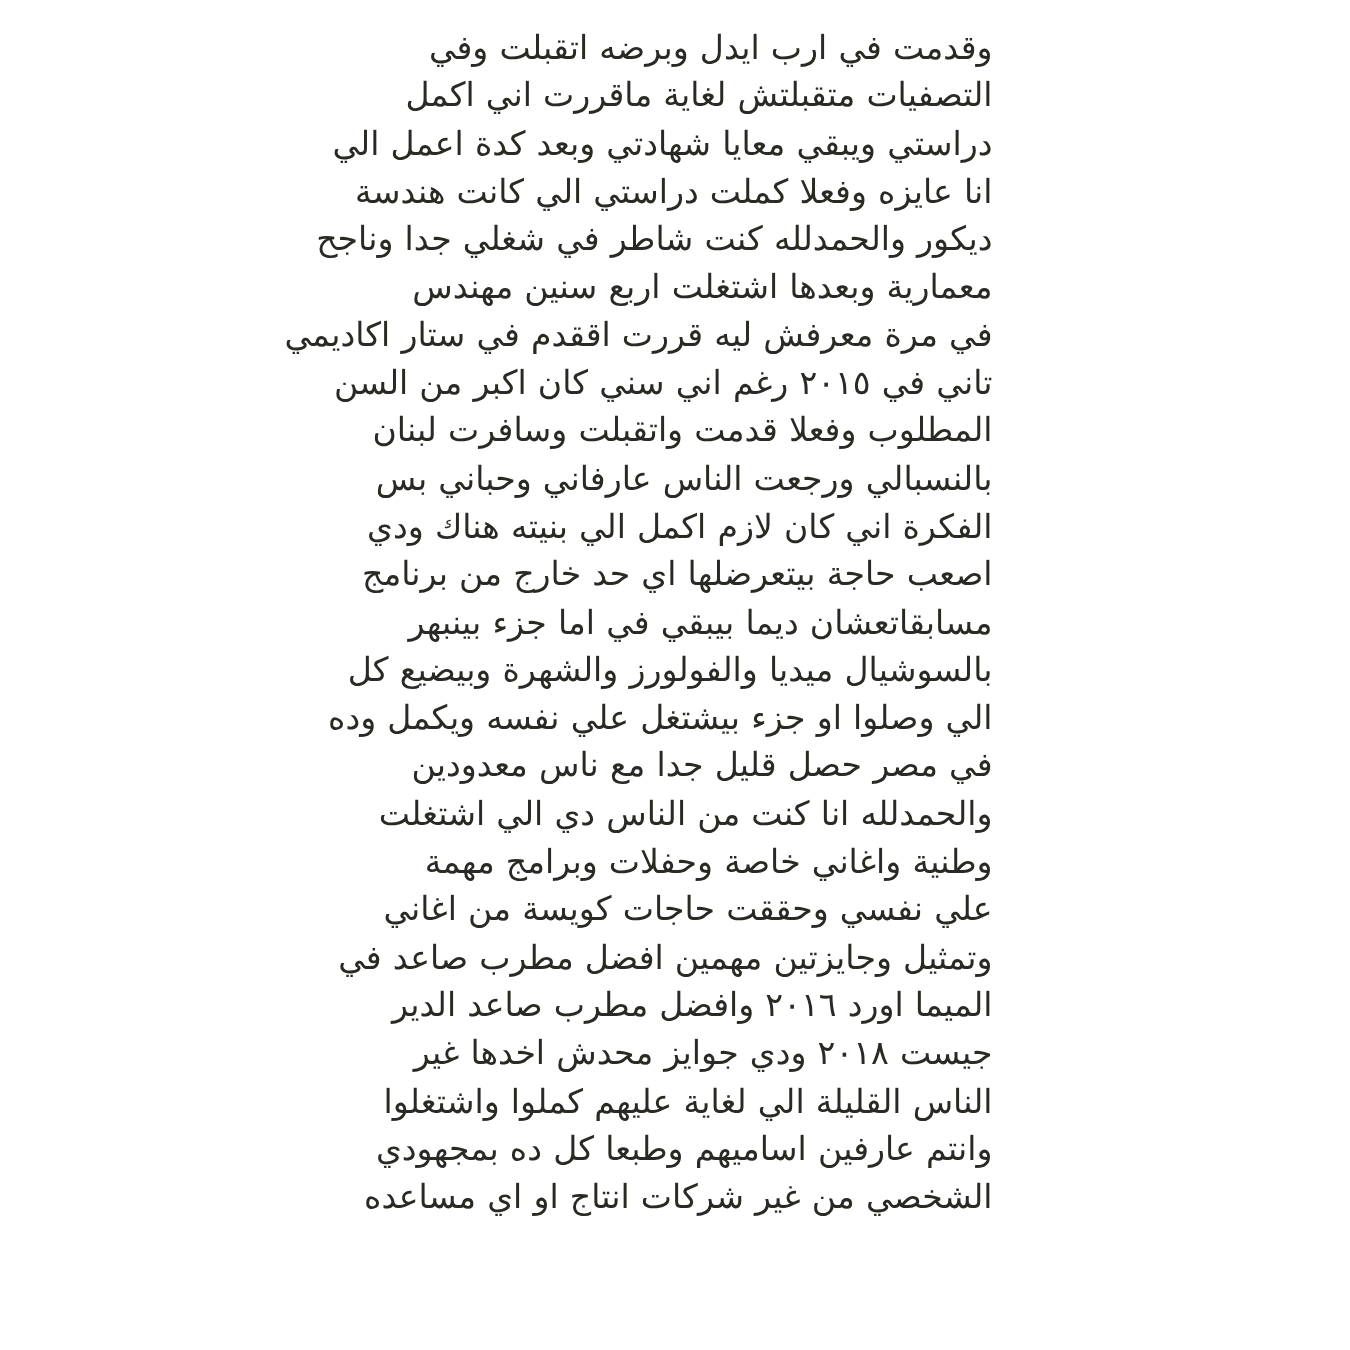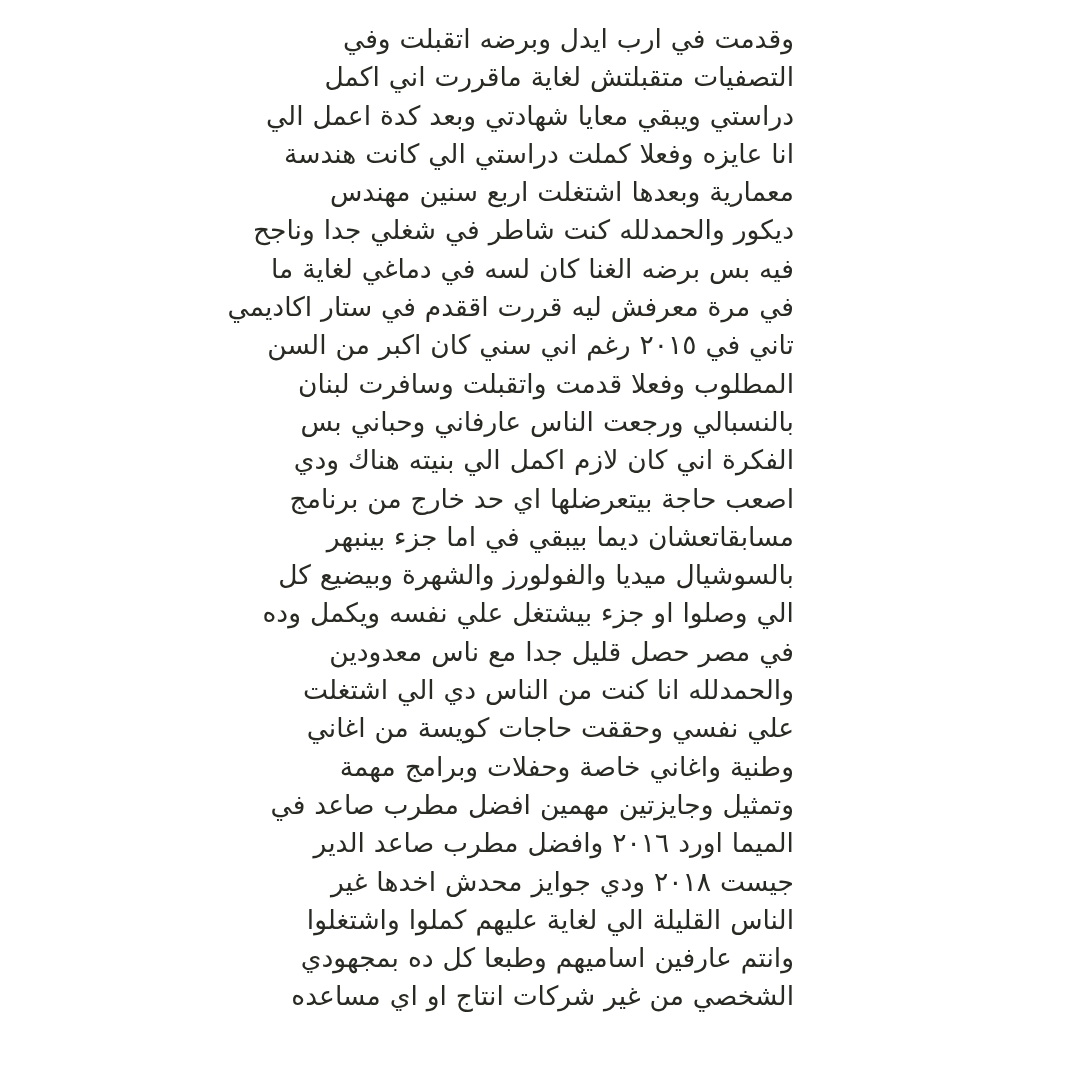--- a/index.html
+++ b/index.html
@@ -51,36 +51,35 @@
 </style>
 </head>
 <body>
 
 <div id="text-card" style="background: rgb(255, 255, 255);">
   <div id="paragraph-block" style="color: rgb(42, 42, 36);">
     <span class="text-line">وقدمت في ارب ايدل وبرضه اتقبلت وفي</span>
     <span class="text-line">التصفيات متقبلتش لغاية ماقررت اني اكمل</span>
     <span class="text-line">دراستي ويبقي معايا شهادتي وبعد كدة اعمل الي</span>
     <span class="text-line">انا عايزه وفعلا كملت دراستي الي كانت هندسة</span>
+    <span class="text-line">ديكور والحمدلله كنت شاطر في شغلي جدا وناجح</span>
     <span class="text-line">معمارية وبعدها اشتغلت اربع سنين مهندس</span>
-    <span class="text-line">ديكور والحمدلله كنت شاطر في شغلي جدا وناجح</span>
-    <span class="text-line">فيه بس برضه الغنا كان لسه في دماغي لغاية ما</span>
     <span class="text-line">في مرة معرفش ليه قررت اققدم في ستار اكاديمي</span>
     <span class="text-line">تاني في ٢٠١٥ رغم اني سني كان اكبر من السن</span>
     <span class="text-line">المطلوب وفعلا قدمت واتقبلت وسافرت لبنان</span>
     <span class="text-line">بالنسبالي ورجعت الناس عارفاني وحباني بس</span>
     <span class="text-line">الفكرة اني كان لازم اكمل الي بنيته هناك ودي</span>
     <span class="text-line">اصعب حاجة بيتعرضلها اي حد خارج من برنامج</span>
     <span class="text-line">مسابقاتعشان ديما بيبقي في اما جزء بينبهر</span>
     <span class="text-line">بالسوشيال ميديا والفولورز والشهرة وبيضيع كل</span>
     <span class="text-line">الي وصلوا او جزء بيشتغل علي نفسه ويكمل وده</span>
     <span class="text-line">في مصر حصل قليل جدا مع ناس معدودين</span>
     <span class="text-line">والحمدلله انا كنت من الناس دي الي اشتغلت</span>
+    <span class="text-line">وطنية واغاني خاصة وحفلات وبرامج مهمة</span>
     <span class="text-line">علي نفسي وحققت حاجات كويسة من اغاني</span>
-    <span class="text-line">وطنية واغاني خاصة وحفلات وبرامج مهمة</span>
     <span class="text-line">وتمثيل وجايزتين مهمين افضل مطرب صاعد في</span>
     <span class="text-line">الميما اورد ٢٠١٦ وافضل مطرب صاعد الدير</span>
     <span class="text-line">جيست ٢٠١٨ ودي جوايز محدش اخدها غير</span>
     <span class="text-line">الناس القليلة الي لغاية عليهم كملوا واشتغلوا</span>
     <span class="text-line">وانتم عارفين اساميهم وطبعا كل ده بمجهودي</span>
     <span class="text-line">الشخصي من غير شركات انتاج او اي مساعده</span>
   </div>
 </div>
 
 </body></html>

